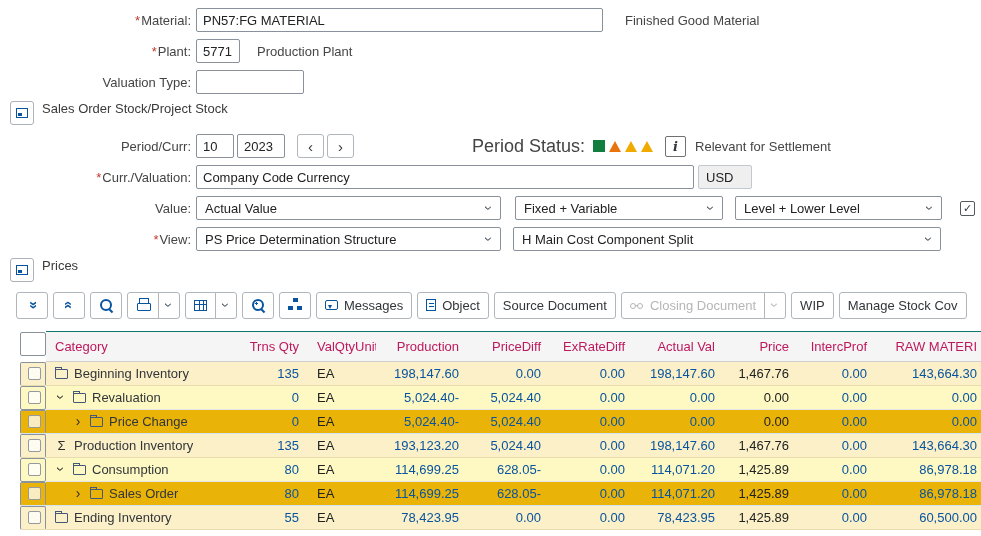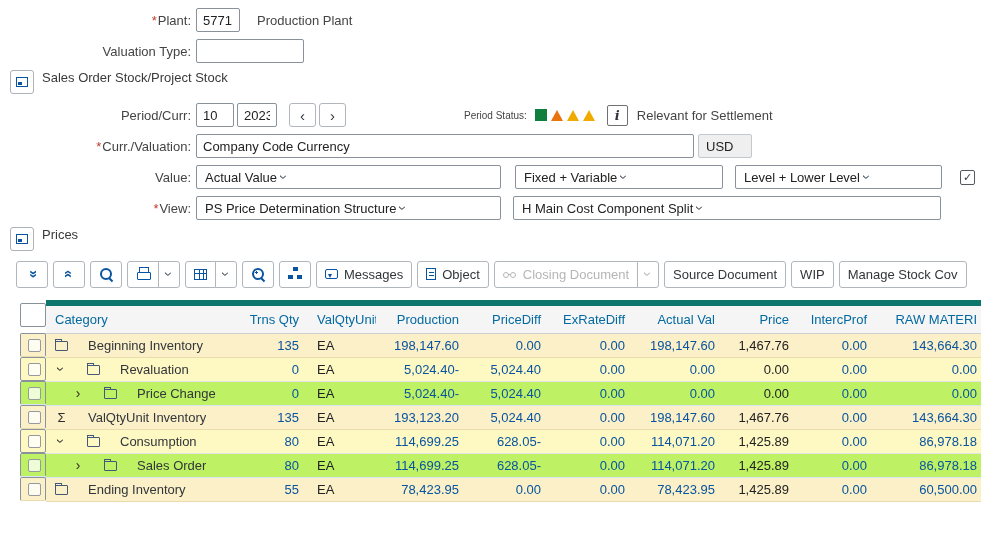--- a/index.html
+++ b/index.html
@@ -6,47 +6,47 @@
   html,body{width:981px;height:536px}
   body{font-family:"Liberation Sans",sans-serif;background:#fff;color:#32363a;overflow:hidden}
   .app{width:981px;height:536px;overflow:hidden;padding-top:8px;position:relative}
 
   
   .form-row{display:flex;align-items:center;height:24px;margin-bottom:7px}
   .flabel{width:196px;flex:none;text-align:right;padding-right:5px;font-size:13px;color:#444;white-space:nowrap}
   .req{color:#c0392b;margin-right:1px}
   .tinput{height:24px;border:1px solid #89919a;border-radius:2px;background:#fff;color:#222;
           font:13px "Liberation Sans",sans-serif;padding:0 6px}
-  .w407{width:407px}.w55{width:44px}.w108{width:108px}.w38{width:38px}.w48{width:40px}.w606{width:498px}
+  .w407{width:407px}.w55{width:44px}.w108{width:108px}.w38{width:38px}.w48{width:48px}.w606{width:498px}
   .w305{width:305px}.w207{width:207px}.w208{width:208px}.w428{width:428px}
   .desc{margin-left:22px;font-size:13px;color:#454545;white-space:nowrap}
   .desc.close{margin-left:17px}
   .usd{height:24px;width:54px;margin-left:4px;border:1px solid #c3c8cc;border-radius:2px;background:#efefef;
        display:flex;align-items:center;padding:0 7px;font-size:13px;color:#222}
   .sel{height:24px;border:1px solid #89919a;border-radius:2px;background:#fff;cursor:pointer;
-       display:flex;align-items:center;padding:0 4px 0 8px;font-size:13px;color:#222;white-space:nowrap;overflow:hidden}
+       display:flex;align-items:center;justify-content:space-between;padding:0 4px 0 8px;font-size:13px;color:#222;white-space:nowrap;overflow:hidden}
   .ml12{margin-left:12px}.ml14{margin-left:14px}
   .chev{width:14px;height:16px;display:inline-flex;align-items:center;justify-content:center;flex:none}
   .chev::before{content:"\203A";display:inline-block;transform:rotate(90deg);font-size:14px;color:#46535e;line-height:1}
 
   
   .section{display:flex;align-items:flex-start;height:24px;margin:6px 0 9px 10px}
   .sec-btn{width:24px;height:24px;border:1px solid #acb2b9;border-radius:3px;background:#fff;cursor:pointer;
            display:flex;align-items:center;justify-content:center;flex:none}
   .sec-icon{width:12px;height:10px;border:1px solid #0854a0;position:relative}
   .sec-icon::after{content:"";position:absolute;left:1px;bottom:1px;width:4px;height:3px;background:#0854a0}
   .sec-label{margin-left:8px;font-size:13px;color:#3a3a3a}
 
   
   .nav-btn{width:27px;height:24px;border:1px solid #b1b6bc;border-radius:3px;background:#fff;cursor:pointer;
            display:flex;align-items:center;justify-content:center;color:#32363a}
   .nav-btn::before{display:inline-block;font-size:15px;line-height:1}
   .nav-prev::before{content:"\2039"}
   .nav-next::before{content:"\203A"}
-  .ps-label{margin-left:118px;font-size:10px;color:#444}
+  .ps-label{margin-left:118px;font-size:18px;color:#444}
   .st-icons{display:flex;align-items:center;gap:4px;margin-left:8px}
   .st-square{width:12px;height:12px;background:#107e3e;display:inline-block}
   .st-tri{width:0;height:0;border-left:6px solid transparent;border-right:6px solid transparent;
           border-bottom:11px solid #f0ab00;display:inline-block}
   .st-tri.orange{border-bottom-color:#e9730c}
   .info-icon{width:21px;height:21px;margin-left:12px;border:1px solid #707070;border-radius:2px;flex:none;
              display:flex;align-items:center;justify-content:center;color:#32363a}
   .info-icon::before{content:"i";font:italic bold 13px "DejaVu Serif",serif}
   .checkbox{width:15px;height:15px;margin-left:18px;border:1px solid #54595e;border-radius:2px;flex:none;background:#fff;
             display:flex;align-items:center;justify-content:center;cursor:pointer}
@@ -87,49 +87,54 @@
                background:linear-gradient(currentColor,currentColor) 2px 3px/5px 1px no-repeat,
                linear-gradient(currentColor,currentColor) 2px 6px/5px 1px no-repeat}
   .icon-glasses{width:14px;height:12px;background:linear-gradient(currentColor,currentColor) 5.5px 6px/3px 1px no-repeat}
   .icon-glasses::before,.icon-glasses::after{content:"";position:absolute;top:3.5px;width:4px;height:4px;border:1.5px solid currentColor;border-radius:50%}
   .icon-glasses::before{left:0}
   .icon-glasses::after{right:1px}
 
   
   .grid-wrap{margin-left:20px}
   table{border-collapse:collapse;table-layout:fixed;width:966px;font-size:13px}
-  th{background:#f5f5f5;border-top:6px solid #0f766e;border-bottom:1px solid #cfcfcf;height:30px;
-     font-weight:normal;color:#0369a1;padding:0 9px;white-space:nowrap;overflow:hidden;cursor:pointer}
+  th{background:#f5f5f5;border-top:1px solid #0f766e;border-bottom:1px solid #cfcfcf;height:30px;
+     font-weight:normal;color:#be185d;padding:0 9px;white-space:nowrap;overflow:hidden;cursor:pointer}
   td{height:24px;padding:0 9px;border-bottom:1px solid #e4e4e4;white-space:nowrap;overflow:hidden}
   th.sel,td.sel{padding:0 0 0 7px}
   .col-sel{width:26px}.col-category{width:190px}.col-trns_qty{width:72px}.col-val_qty_unit{width:68px}
   .col-prelim_val{width:92px}.col-price_diff{width:82px}.col-ex_rate_diff{width:84px}.col-actual_val{width:90px}
   .col-price{width:74px}.col-interc_prof{width:78px}.col-raw_materi{width:110px}
   .al-right{text-align:right}.al-left{text-align:left}
   tr.hl-yellow td{background:#fbf0c8;border-bottom-color:#e8dcae}
   tr.hl-white td{background:#fef9c3}
-  tr.hl-blue td{background:#bef264;border-bottom-color:#d5e4f2}
+  tr.hl-blue td{background:#eab308;border-bottom-color:#d5e4f2}
   td.blue{color:#0854a0}
   td.dark{color:#222}
   .cb{display:inline-block;width:13px;height:13px;border:1px solid #959a9f;border-radius:2px;background:rgba(255,255,255,.75);vertical-align:middle;cursor:pointer}
-  .catwrap{display:flex;align-items:center;gap:20px}
+  .catwrap{display:flex;align-items:center;gap:6px}
   .ind-1{padding-left:17px}
   .exp{width:12px;flex:none;text-align:center;cursor:pointer;color:#2b2b2b}
   .exp::before{content:"\203A";display:inline-block;font-size:14px;line-height:1}
   .exp-down::before{transform:rotate(90deg)}
   .folder{width:13px;height:10px;border:1px solid #44597a;border-radius:1px;position:relative;flex:none;margin-top:1px}
   .folder::before{content:"";position:absolute;top:-3px;left:-1px;width:5px;height:2px;border:1px solid #44597a;border-bottom:none}
   .sigma{width:13px;flex:none;text-align:center;font-size:13px;color:#2f2f2f}
   .catlabel{font-size:13px;color:#32363a;overflow:hidden;text-overflow:ellipsis}
 </style>
 </head>
 <body>
 
 <div class="app">
 
+  <div class="form-row">
+    <div class="flabel"><span class="req">*</span><span>Material:</span></div>
+    <input class="tinput w407" value="PN57:FG MATERIAL" style="">
+    <div class="desc">Finished Good Material</div>
+  </div>
 
   <div class="form-row">
     <div class="flabel"><span class="req">*</span><span>Plant:</span></div>
     <input class="tinput w55" value="5771" style="">
     <div class="desc close">Production Plant</div>
   </div>
 
   <div class="form-row">
     <div class="flabel">Valuation Type:</div>
     <input class="tinput w108" value="" style="">
@@ -248,32 +253,32 @@
           <span class="tbicon icon-messages"></span>
           <span>Messages</span>
         </button>
       </div>
       <div class="tb-group gap">
         <button class="tb-btn main">
           <span class="tbicon icon-object"></span>
           <span>Object</span>
         </button>
       </div>
+      <div class="tb-group gap">
+        <button class="tb-btn main">
+          <span>Source Document</span>
+        </button>
+      </div>
       <div class="tb-group gap split">
         <button class="tb-btn main disabled">
           <span class="tbicon icon-glasses"></span>
           <span>Closing Document</span>
         </button>
         <button class="tb-btn dd disabled">
           <span class="chev"></span>
-        </button>
-      </div>
-      <div class="tb-group gap">
-        <button class="tb-btn main">
-          <span>Source Document</span>
         </button>
       </div>
       <div class="tb-group gap">
         <button class="tb-btn main">
           <span>WIP</span>
         </button>
       </div>
       <div class="tb-group gap">
         <button class="tb-btn main">
           <span>Manage Stock Cov</span>
@@ -361,21 +366,21 @@
             <td class="col-interc_prof al-right blue">0.00</td>
             <td class="col-raw_materi al-right blue">0.00</td>
           </tr>
           <tr class="hl-yellow">
             <td class="sel col-sel">
               <span class="cb"></span>
             </td>
             <td class="col-category al-left">
               <div class="catwrap ind-0">
                 <span class="sigma">Σ</span>
-                <span class="catlabel">ValQtyUnit Inventory</span>
+                <span class="catlabel">Production Inventory</span>
               </div>
             </td>
             <td class="col-trns_qty al-right blue">135</td>
             <td class="col-val_qty_unit al-left dark">EA</td>
             <td class="col-prelim_val al-right blue">193,123.20</td>
             <td class="col-price_diff al-right blue">5,024.40</td>
             <td class="col-ex_rate_diff al-right blue">0.00</td>
             <td class="col-actual_val al-right blue">198,147.60</td>
             <td class="col-price al-right dark">1,467.76</td>
             <td class="col-interc_prof al-right blue">0.00</td>

